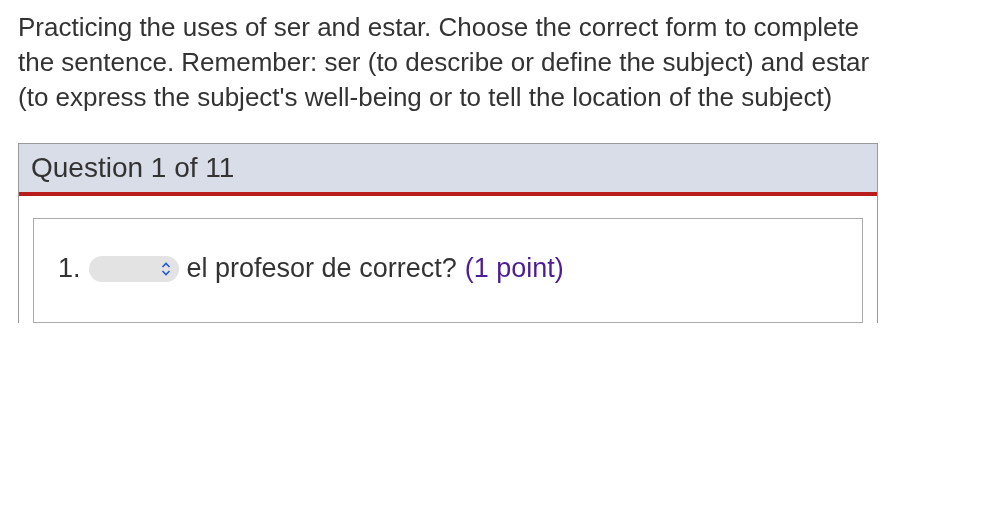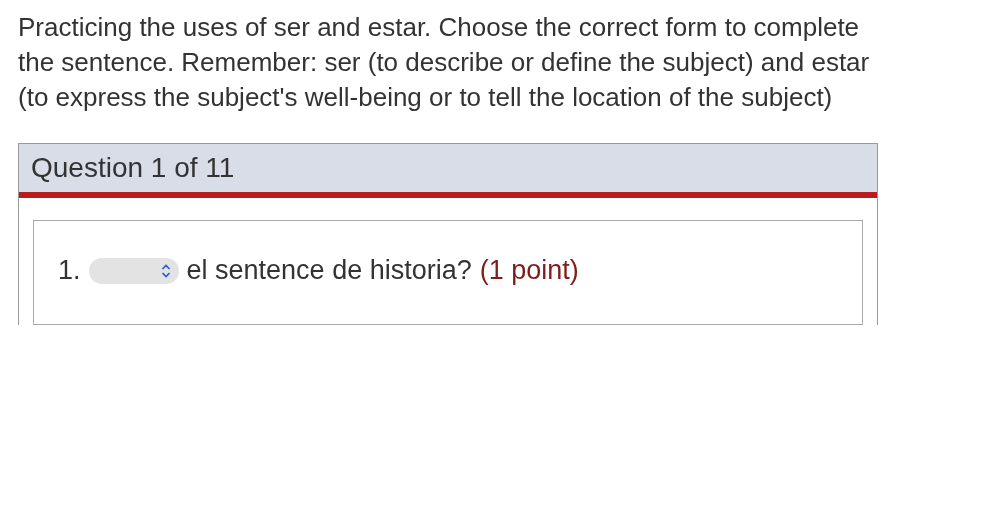--- a/index.html
+++ b/index.html
@@ -19,21 +19,21 @@
     line-height: 1.35;
     color: #333;
     margin-bottom: 28px;
   }
   .quiz-box {
     border: 1px solid #999;
     border-bottom: none;
   }
   .q-header {
     background: #d8dde8;
-    border-bottom: 6px solid #b91c1c;
+    border-bottom: 4px solid #b91c1c;
     padding: 8px 12px;
     font-size: 28px;
     color: #333;
   }
   .q-body-wrap {
     padding: 22px 14px 0 14px;
   }
   .q-body {
     border: 1px solid #aaa;
     padding: 34px 24px 38px 24px;
@@ -54,21 +54,21 @@
     height: 26px;
     border-radius: 13px;
     background: #e3e3e3;
     padding: 0 8px 0 12px;
     vertical-align: middle;
   }
   .select-pill svg {
     display: block;
   }
   .points {
-    color: #7f1d1d;
+    color: #4c1d95;
   }
   .button-row {
     display: flex;
     justify-content: space-between;
     padding: 18px 14px 0 14px;
   }
   .btn {
     border: 2px solid #2a4b8d;
     color: #2a4b8d;
     background: #fff;
@@ -93,21 +93,21 @@
     <div class="q-body-wrap">
       <div class="q-body">
         <div class="q-line">
           <span>1.</span>
           <span class="select-pill">
             <svg width="10" height="14" viewBox="0 0 10 14">
               <polyline points="1.5,5 5,1.5 8.5,5" fill="none" stroke="#2458d8" stroke-width="1.6"></polyline>
               <polyline points="1.5,9 5,12.5 8.5,9" fill="none" stroke="#2458d8" stroke-width="1.6"></polyline>
             </svg>
           </span>
-          <span>el sentence de historia?</span>
+          <span>el profesor de correct?</span>
           <span class="points">(1 point)</span>
         </div>
       </div>
     </div>
 
   </div>
 
 </div>
 
 </body></html>

